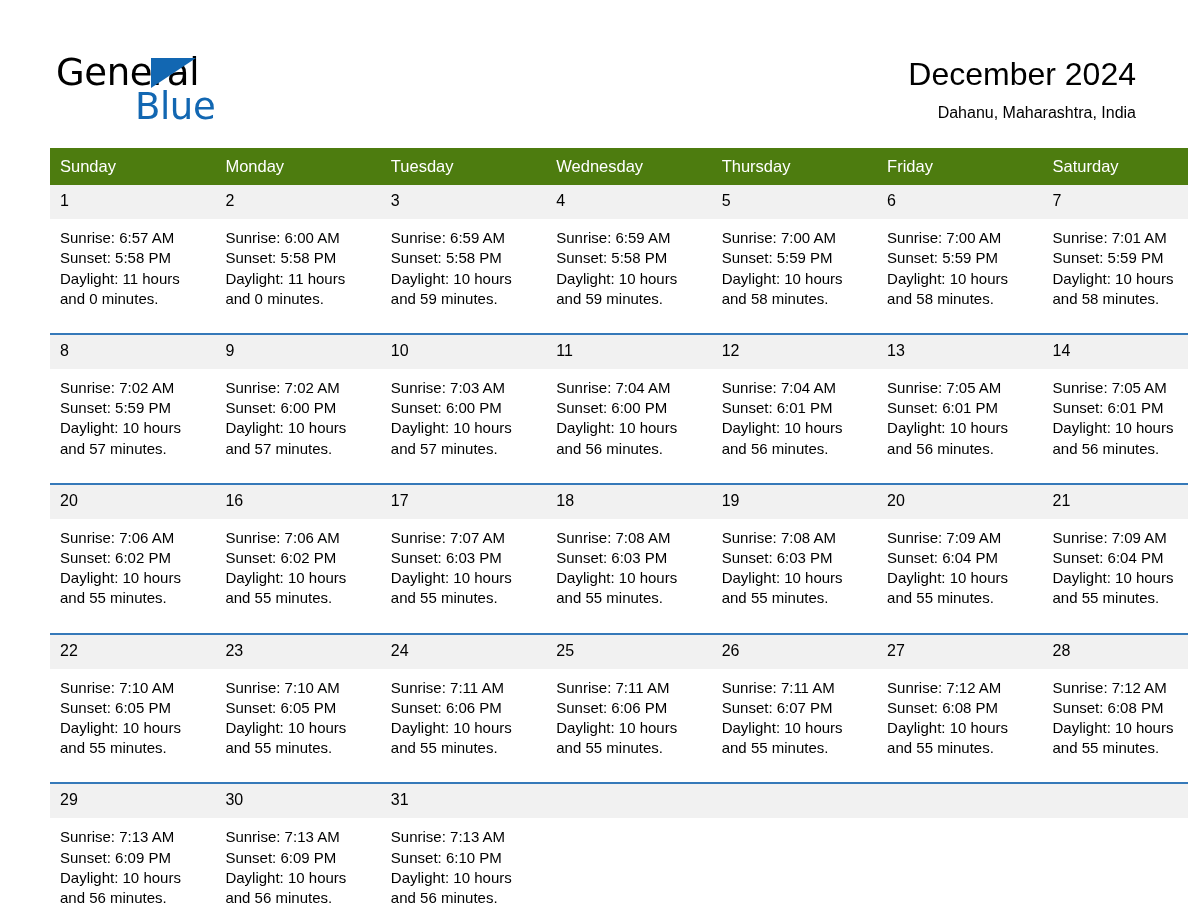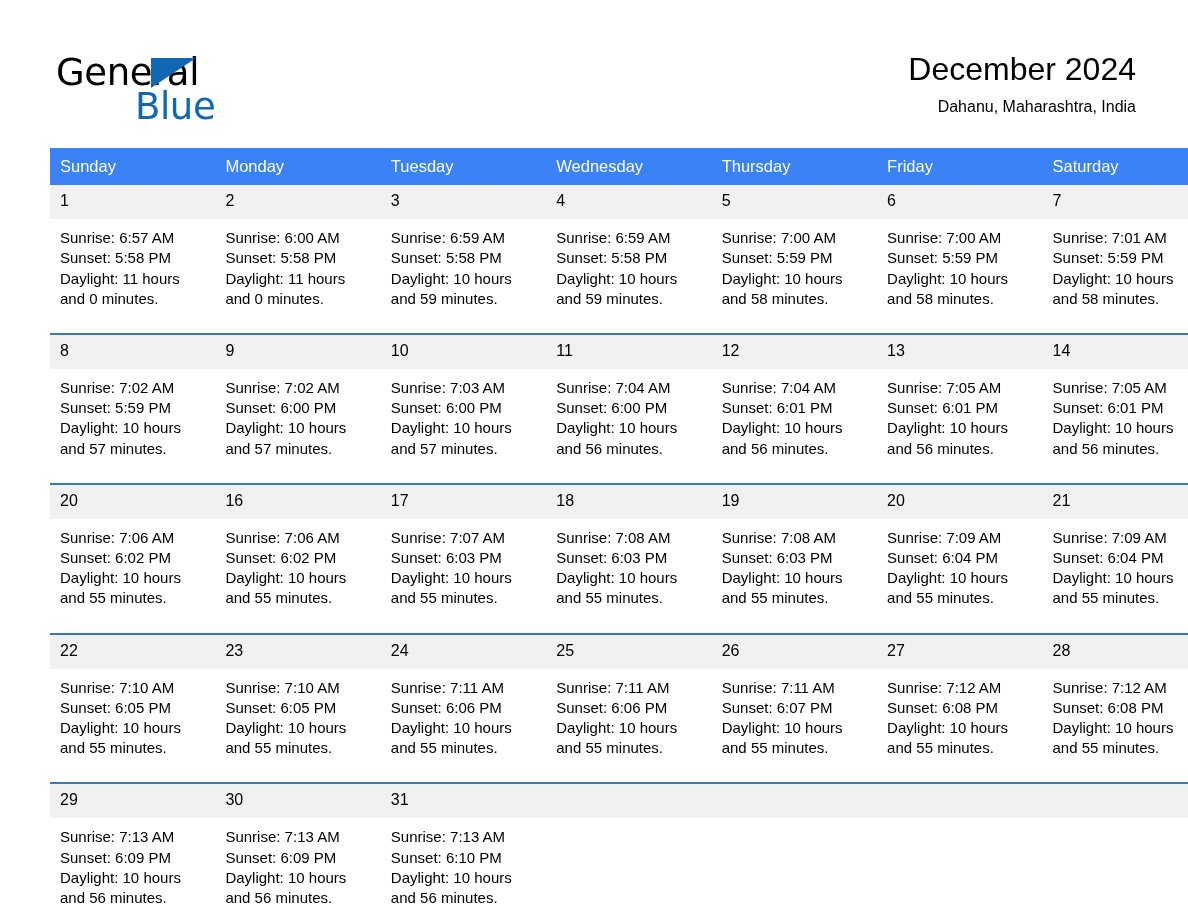--- a/index.html
+++ b/index.html
@@ -20,21 +20,21 @@
     height: 918px;
     box-sizing: border-box;
     padding: 0;
     position: relative;
   }
 
   
   .top-bar {
     display: flex;
     justify-content: space-between;
-    align-items: center;
+    align-items: flex-end;
     padding: 44px 52px 0 56px;
     box-sizing: border-box;
   }
   .logo-block {
     position: relative;
     width: 200px;
     height: 78px;
   }
   .logo-general {
     font-size: 37px;
@@ -87,21 +87,21 @@
   }
 
   
   .calendar {
     margin: 26px 50px 0 50px;
     width: 1088px;
     border-collapse: collapse;
     table-layout: fixed;
   }
   .calendar th {
-    background: #3b82f6;
+    background: #4d7c0f;
     color: #ffffff;
     font-size: 16.5px;
     font-weight: 400;
     text-align: left;
     padding: 9px 0 10px 10px;
     line-height: 1.1;
     width: 155.43px;
   }
   .week-row > td {
     vertical-align: top;

